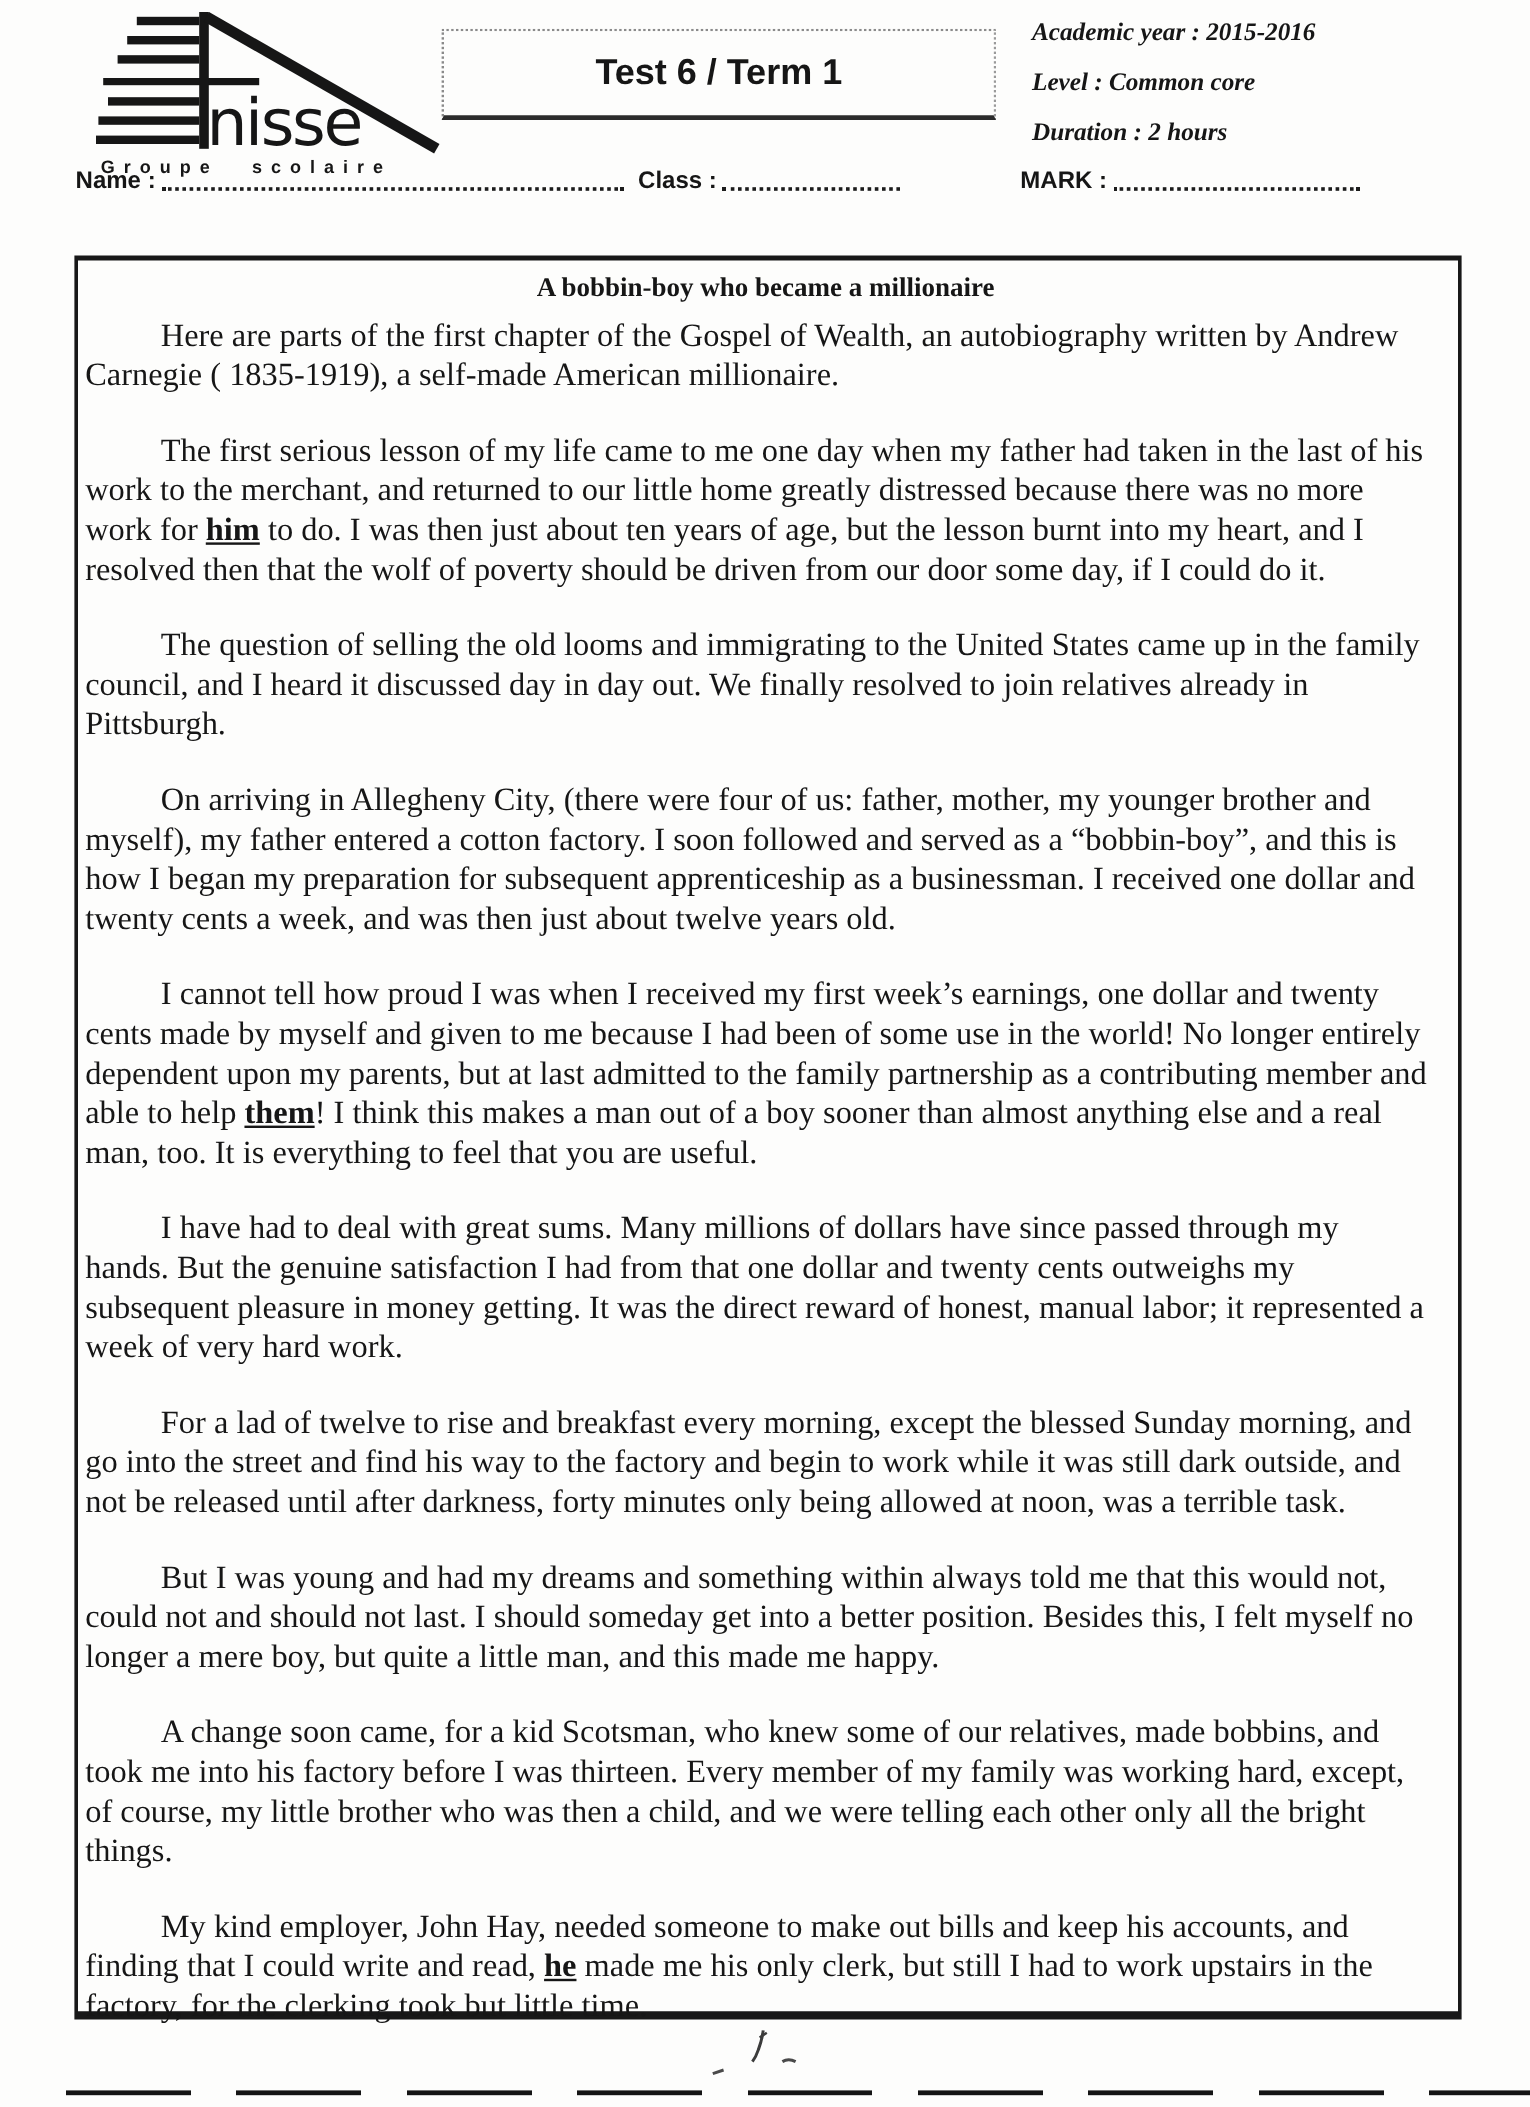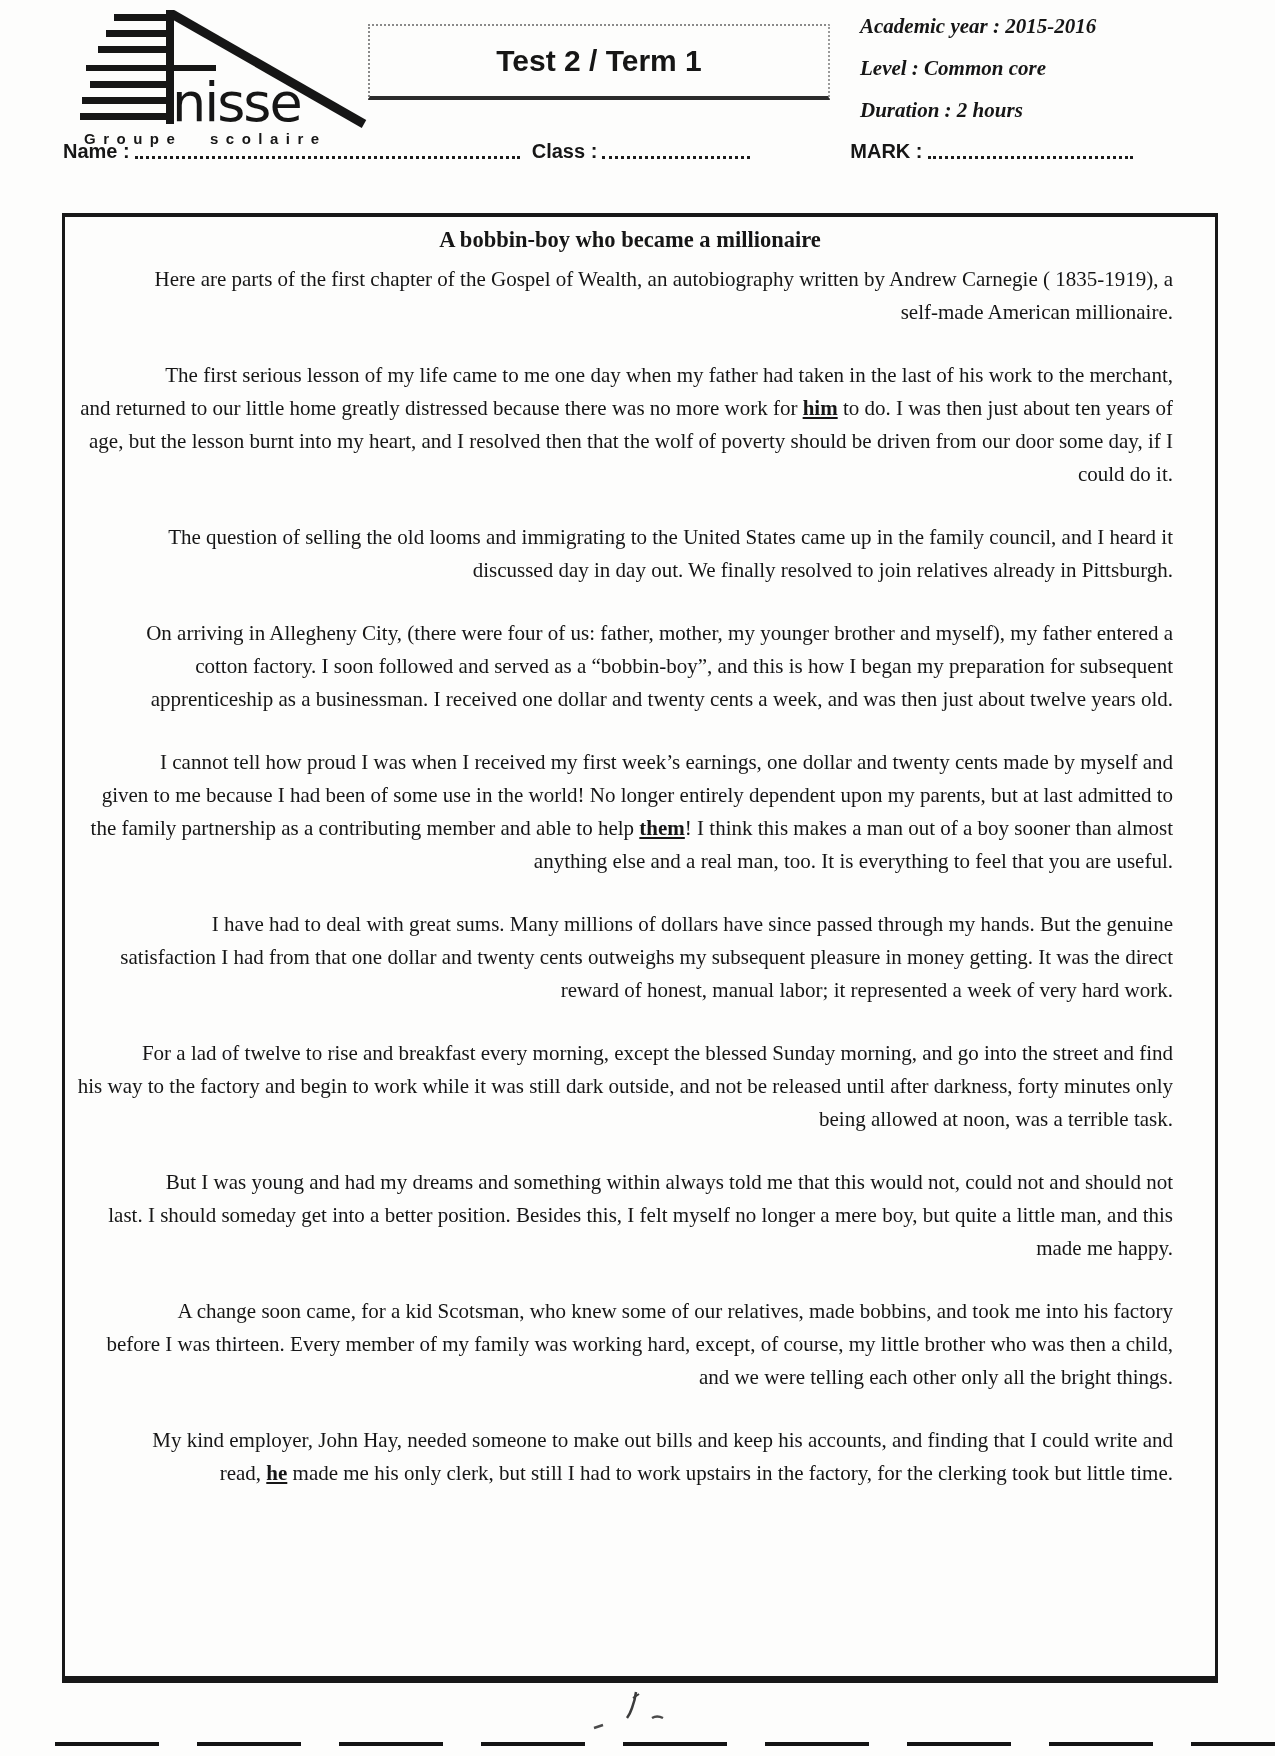--- a/index.html
+++ b/index.html
@@ -64,32 +64,32 @@
   .spacer-2 { width: 100px; }
 
   
   .doc-box {
     position: absolute; left: 62px; top: 213px;
     width: 1156px; height: 1470px;
     box-sizing: border-box;
     border: 3px solid #181818;
     border-top-width: 4px;
     border-bottom-width: 7px;
-    padding: 8px 26px 10px 6px;
+    padding: 8px 10px 10px 6px;
   }
   .doc-title {
     text-align: center;
     font-weight: bold; font-size: 22.5px;
     margin: 2px 0 10px 0;
   }
   .para {
-    font-size: 21px; line-height: 33px;
+    font-size: 27px; line-height: 33px;
     text-indent: 63px;
     margin: 0 16px 30px 0;
-    text-align: right;
+    text-align: left;
   }
   .para:last-child { margin-bottom: 0; }
   .em { font-weight: bold; text-decoration: underline; }
 
   
   .pen-mark { position: absolute; left: 590px; top: 1688px; }
   .bottom-scan-line {
     position: absolute; left: 55px; top: 1742px;
     width: 1220px; height: 4px;
     background: repeating-linear-gradient(to right,
@@ -112,21 +112,21 @@
       <rect x="0" y="105" width="86" height="7"></rect>
       <rect x="86" y="2" width="8" height="114"></rect>
     </g>
     <line x1="92" y1="6" x2="284" y2="116" stroke="#161616" stroke-width="9"></line>
     <text x="92" y="113" font-family="'DejaVu Sans', sans-serif" font-size="54" letter-spacing="-2" fill="#161616">nisse</text>
   </svg>
   <div class="logo-sub">Groupe scolaire</div>
 </div>
 
 <div class="title-box">
-  <span>Test 2 / Term 1</span>
+  <span>Test 6 / Term 1</span>
 </div>
 
 <div class="info-block">
   <div>Academic year : 2015-2016</div>
   <div>Level : Common core</div>
   <div>Duration : 2 hours</div>
 </div>
 
 <div class="fields-row">
   <span>Name :</span>

